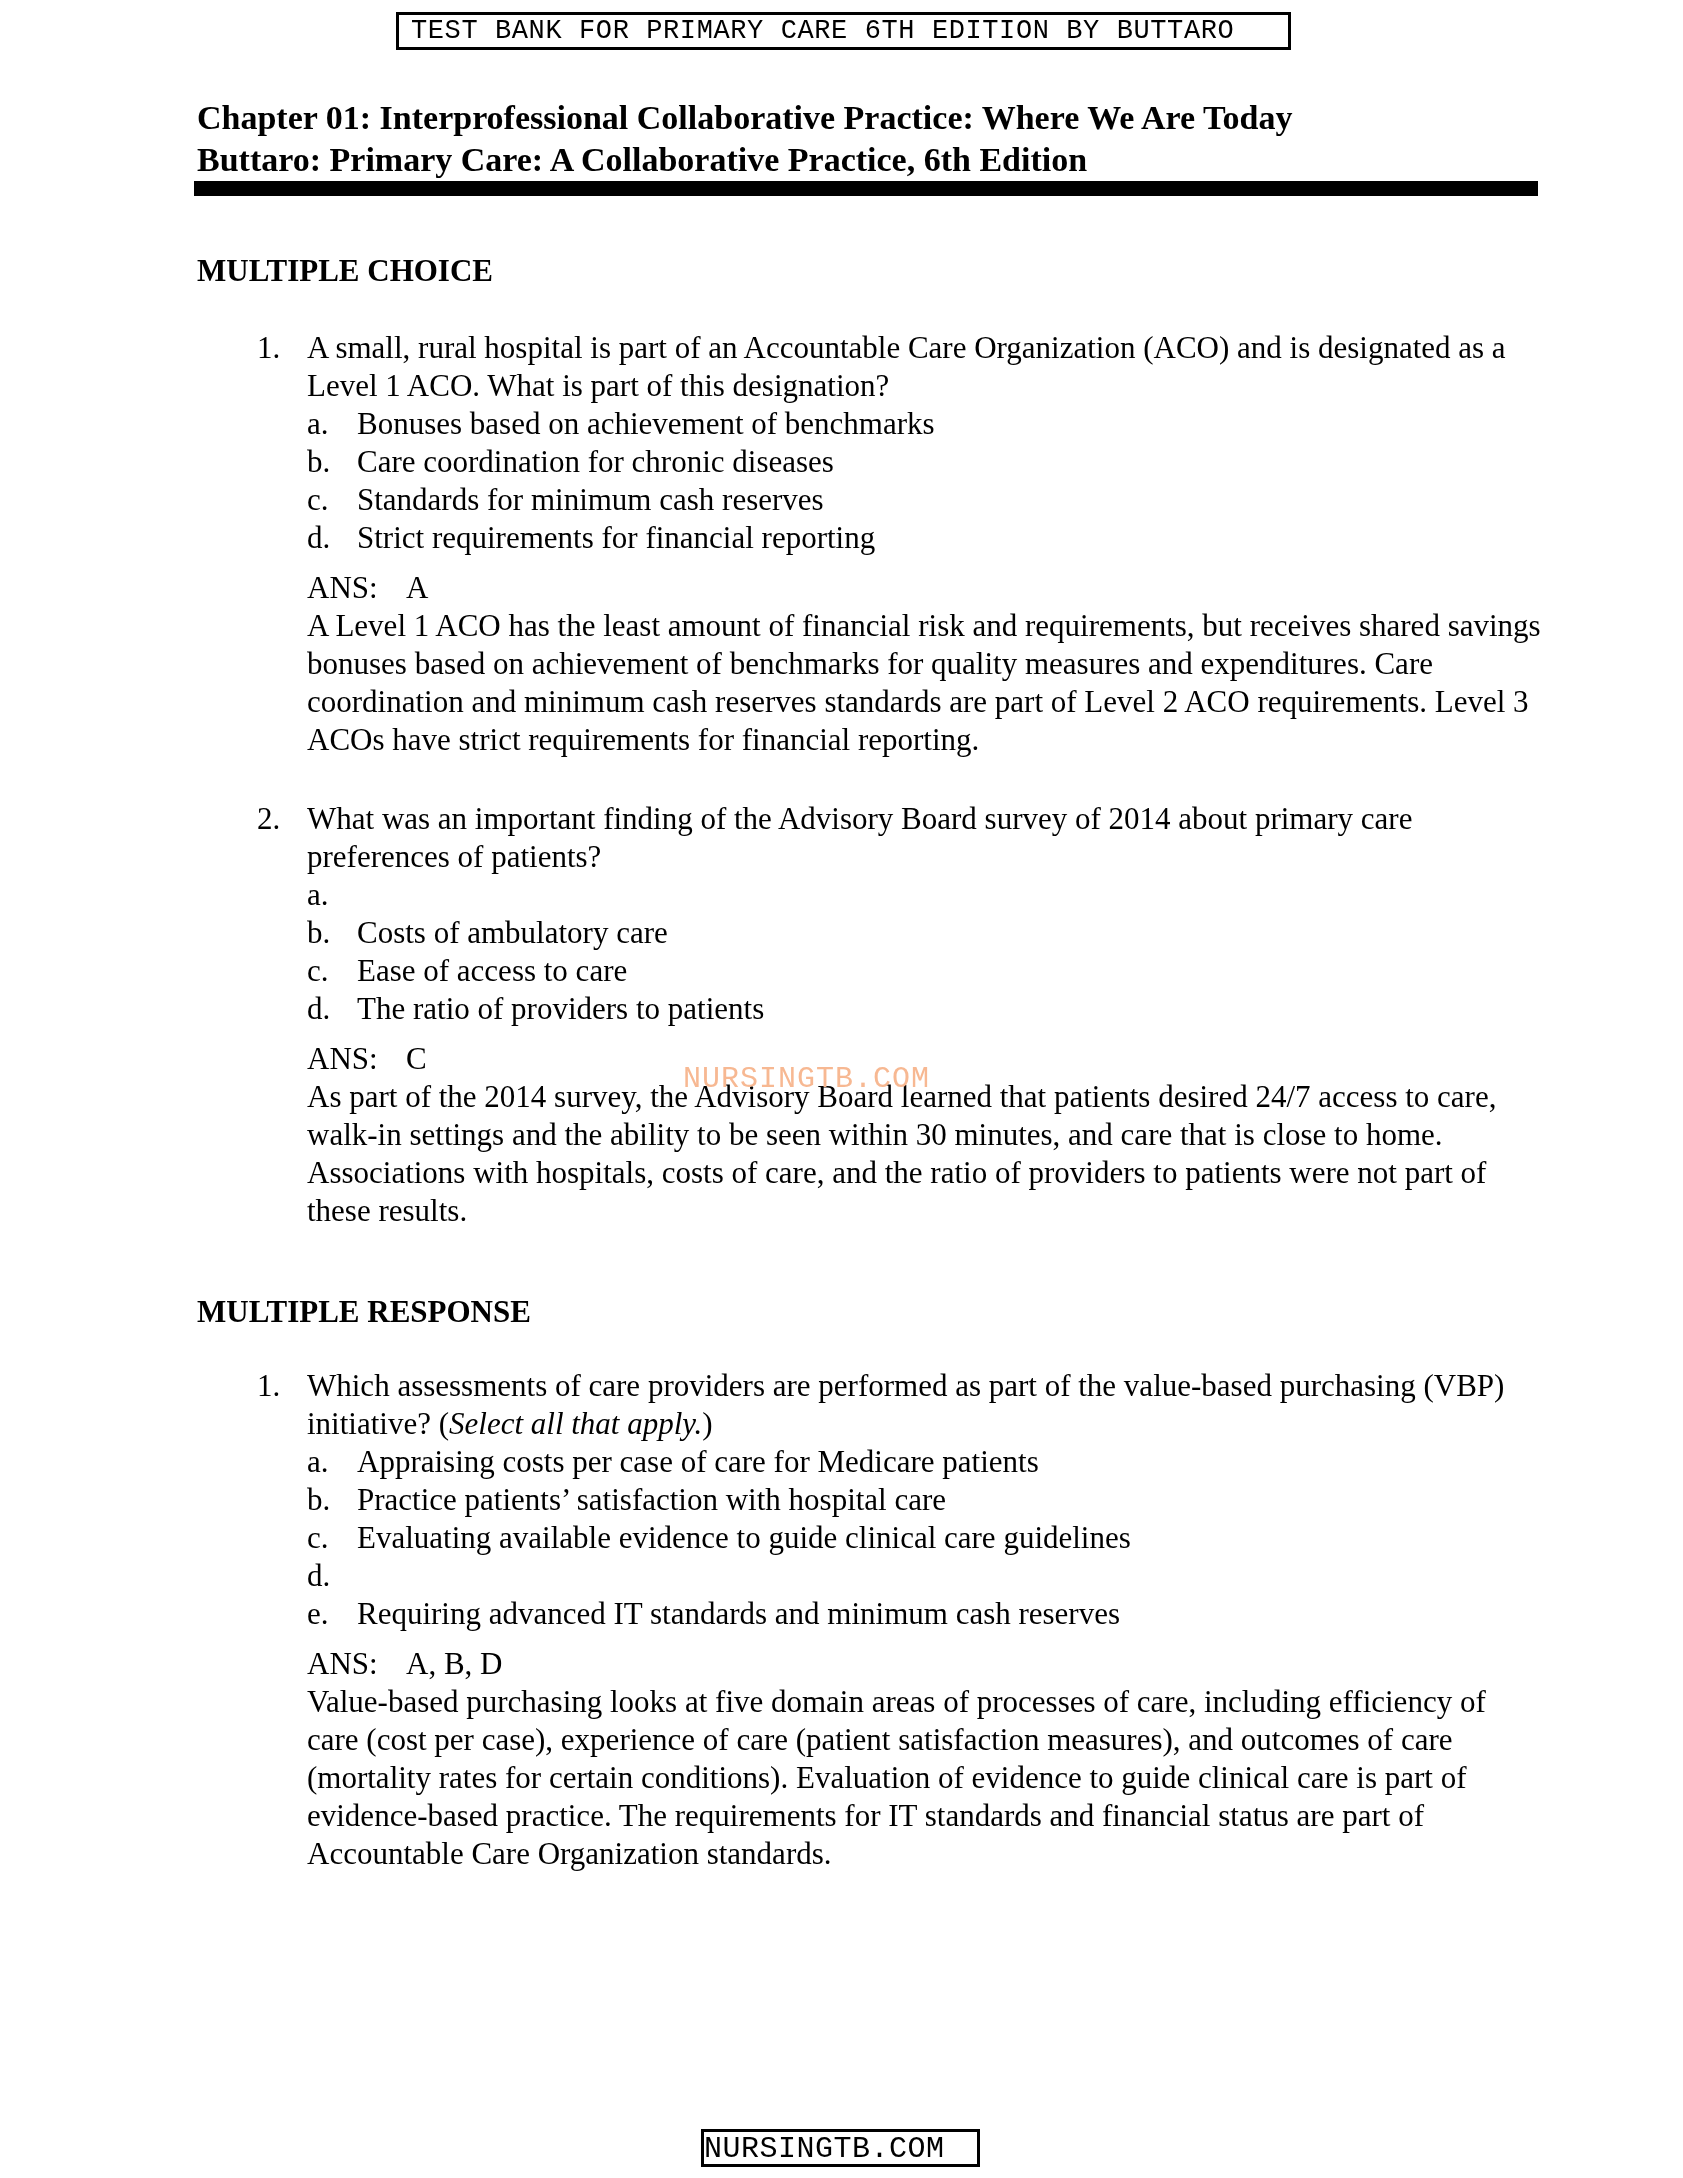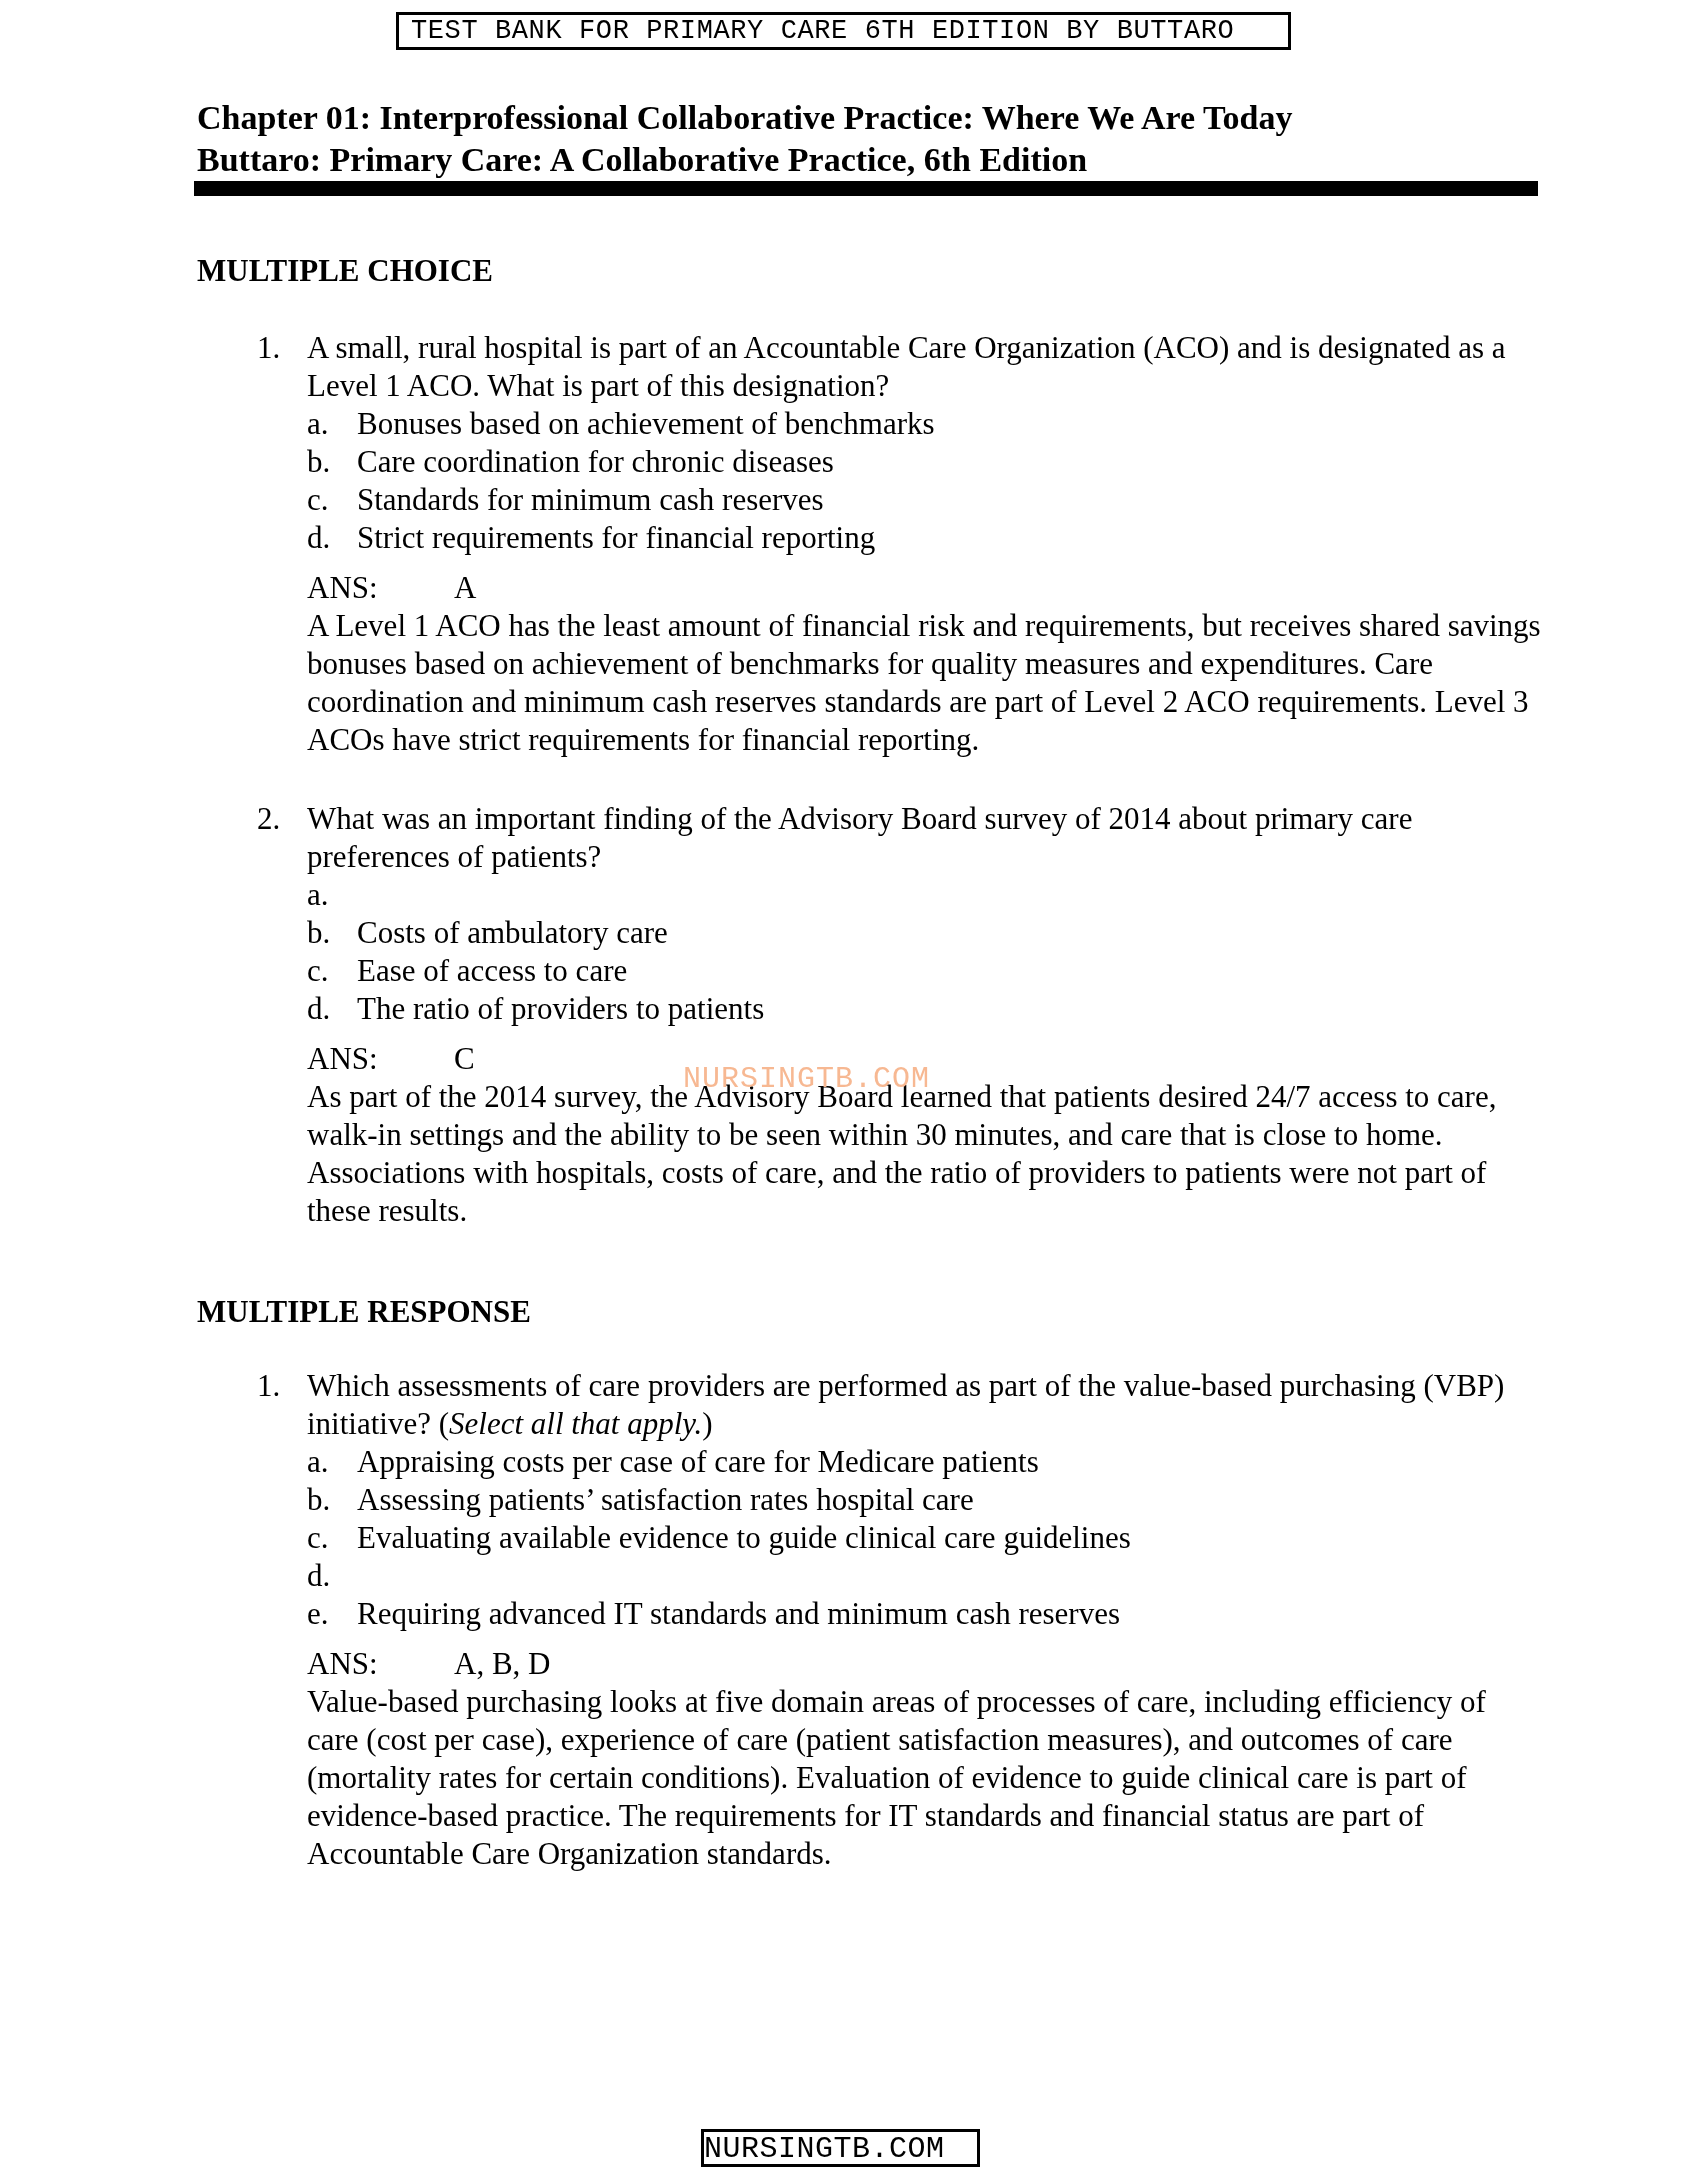--- a/index.html
+++ b/index.html
@@ -77,21 +77,20 @@
     .opt-letter {
       width: 50px;
       flex: none;
     }
     .answer-block {
       margin-left: 50px;
       margin-top: 12px;
     }
     .ans-line {
       display: flex;
-      gap: 48px;
     }
     .ans-label {
       width: 99px;
       flex: none;
     }
     .rationale {
       width: 1238px;
     }
     .watermark {
       position: absolute;
@@ -201,21 +200,21 @@
   <div class="q-row">
     <span class="q-num">1.</span>
     <span class="q-stem"><span>Which assessments of care providers are performed as part of the value-based purchasing (VBP) initiative? (</span><em>Select all that apply.</em><span>)</span></span>
   </div>
   <div class="opt-row">
     <span class="opt-letter">a.</span>
     <span>Appraising costs per case of care for Medicare patients</span>
   </div>
   <div class="opt-row">
     <span class="opt-letter">b.</span>
-    <span>Assessing patients’ satisfaction rates hospital care</span>
+    <span>Practice patients’ satisfaction with hospital care</span>
   </div>
   <div class="opt-row">
     <span class="opt-letter">c.</span>
     <span>Evaluating available evidence to guide clinical care guidelines</span>
   </div>
   <div class="opt-row">
     <span class="opt-letter">d.</span>
   </div>
   <div class="opt-row">
     <span class="opt-letter">e.</span>

